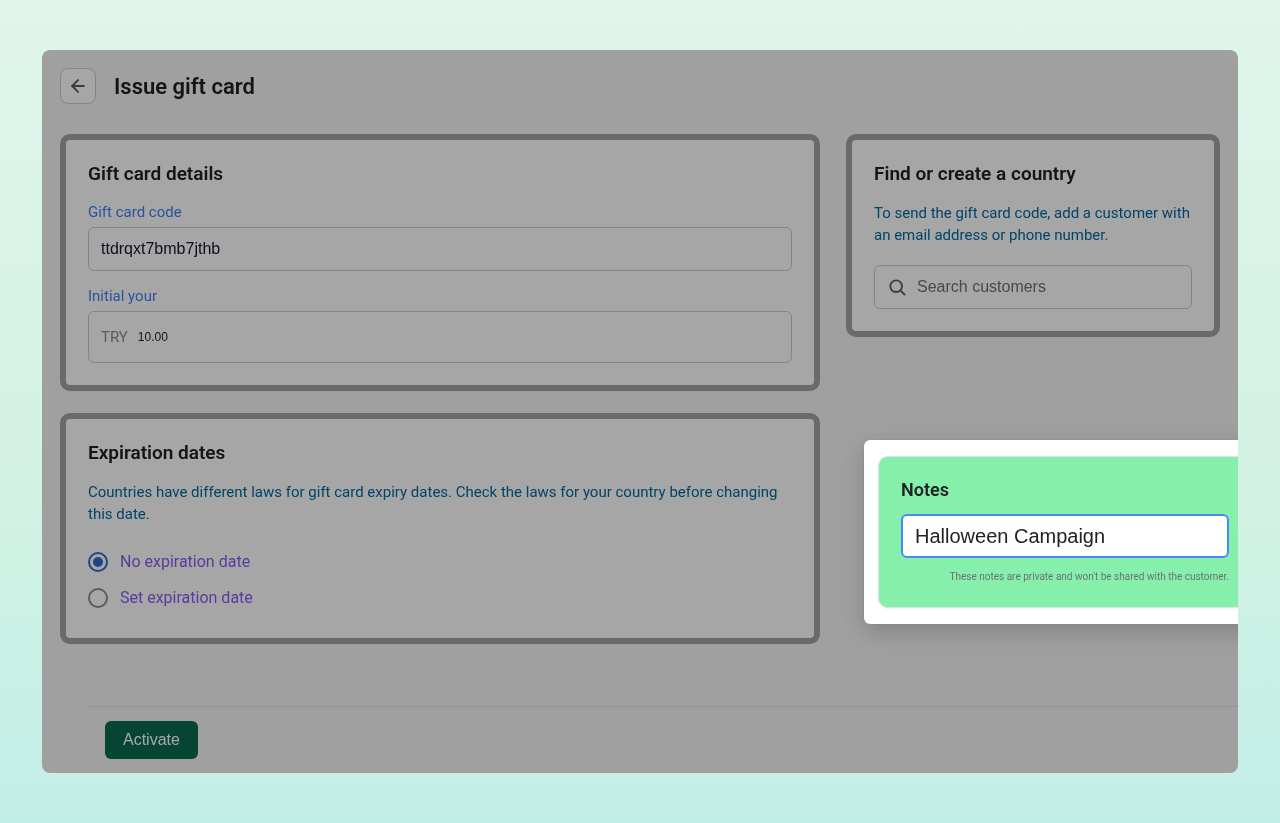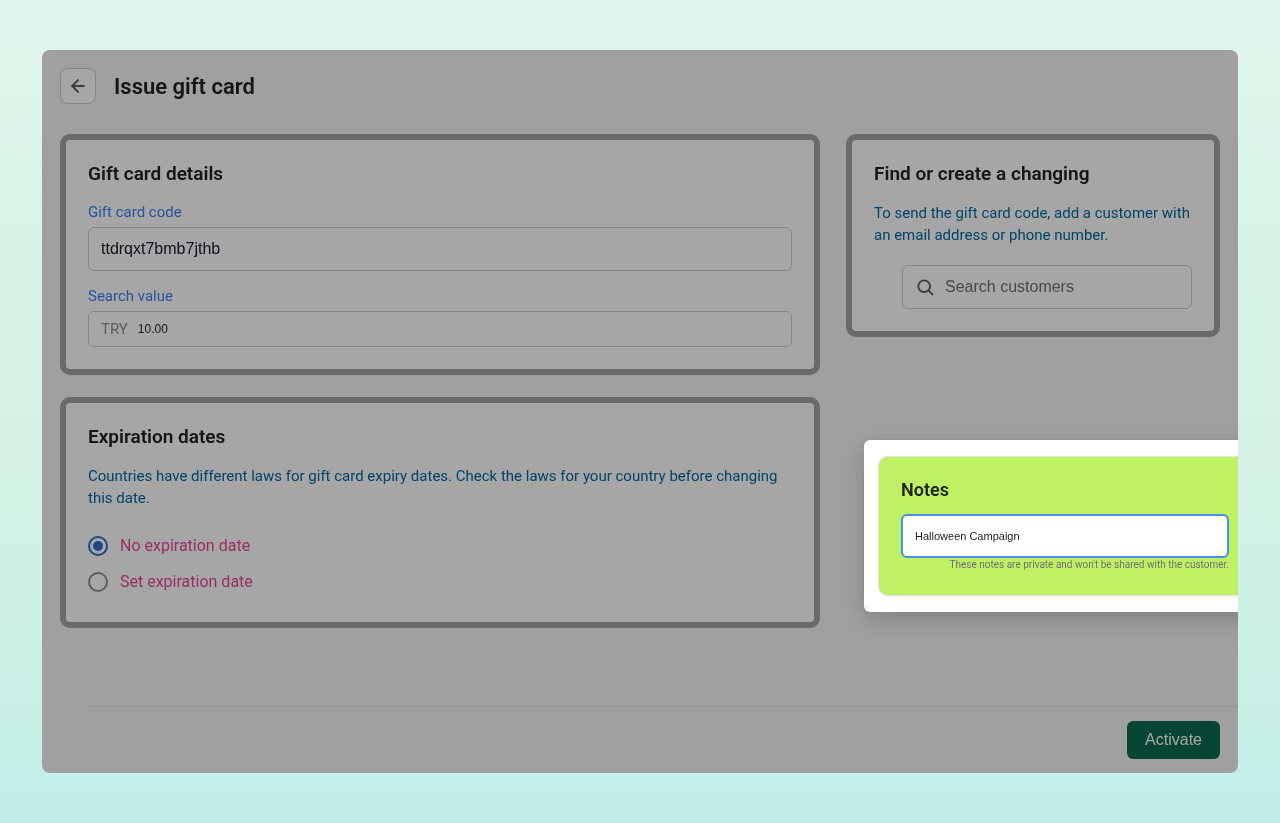--- a/index.html
+++ b/index.html
@@ -84,21 +84,21 @@
     padding: 0 12px;
     font-size: 16px;
     color: #0f172a;
     background: #fff;
     margin-bottom: 16px;
   }
   .input-with-prefix {
     display: flex;
     align-items: center;
     width: 100%;
-    height: 36px;
+    height: 52px;
     border: 1px solid #c9cccf;
     border-radius: 6px;
     background: #fff;
     margin-bottom: 0;
   }
   .input-prefix {
     color: #8a8d91;
     font-size: 15px;
     padding: 0 6px 0 12px;
   }
@@ -134,31 +134,30 @@
   }
   .radio.checked { border-color: #2c6ecb; }
   .radio.checked::after {
     content: "";
     position: absolute;
     left: 3px; top: 3px;
     width: 10px; height: 10px;
     background: #2c6ecb;
     border-radius: 50%;
   }
-  .radio-label { font-size: 16px; color: #ec4899; }
+  .radio-label { font-size: 16px; color: #8b5cf6; }
   .search-wrap {
     display: flex;
     align-items: center;
     gap: 10px;
     height: 44px;
     border: 1px solid #c9cccf;
     border-radius: 6px;
     padding: 0 12px;
     background: #fff;
-    margin-left: 28px;
   }
   .search-wrap input {
     border: none; outline: none;
     flex: 1;
     font-size: 16px;
     background: transparent;
     color: #202223;
   }
   .search-wrap input::placeholder { color: #6d7175; }
 
@@ -168,51 +167,51 @@
     left: 822px;
     top: 390px;
     width: 402px;
     padding: 16px 14px;
     background: #fff;
     border-radius: 6px;
     box-shadow: 0 8px 24px rgba(0,0,0,0.18), 0 0 0 1px rgba(0,0,0,0.03);
     z-index: 10;
   }
   .notes-card {
-    background: #bef264;
+    background: #86efac;
     border: 1px solid #e1e3e5;
     border-radius: 10px;
     padding: 22px;
     box-shadow: 0 1px 3px rgba(0,0,0,0.06);
   }
   .notes-input {
     width: 100%;
     height: 44px;
     border: 2px solid #4a8cf6;
     border-radius: 6px;
     padding: 0 12px;
-    font-size: 11px;
+    font-size: 20px;
     color: #202223;
     outline: none;
-    margin-bottom: 0;
+    margin-bottom: 12px;
   }
   .notes-sub {
     font-size: 10px;
     color: #6d7175;
     line-height: 1.45;
     text-align: right;
   }
 
   .footer-bar {
     position: absolute;
     left: 0; right: 0; bottom: 0;
     border-top: 1px solid #e1e3e5;
     padding: 14px 18px;
     display: flex;
-    justify-content: flex-end;
+    justify-content: flex-start;
     background: transparent;
     margin-left: 45px;
   }
   .activate-btn {
     background: #0a6b4f;
     color: #fff;
     border: none;
     border-radius: 6px;
     padding: 10px 18px;
     font-size: 16px;
@@ -239,21 +238,21 @@
 
   <div class="columns">
     <div class="col-left">
 
       <div class="card">
         <div class="card-title">Gift card details</div>
 
         <div class="field-label">Gift card code</div>
         <input class="text-input" value="ttdrqxt7bmb7jthb" style="">
 
-        <div class="field-label">Search value</div>
+        <div class="field-label">Initial your</div>
         <div class="input-with-prefix">
           <span class="input-prefix">TRY</span>
           <input value="10.00" style="">
         </div>
       </div>
 
       <div class="card">
         <div class="card-title">Expiration dates</div>
         <div class="helper-text">Countries have different laws for gift card expiry dates. Check the laws for your country before changing this date.</div>
 
@@ -264,21 +263,21 @@
         <div class="radio-row">
           <span class="radio"></span>
           <span class="radio-label">Set expiration date</span>
         </div>
       </div>
 
     </div>
 
     <div class="col-right">
       <div class="card">
-        <div class="card-title">Find or create a changing</div>
+        <div class="card-title">Find or create a country</div>
         <div class="helper-text">To send the gift card code, add a customer with an email address or phone number.</div>
         <div class="search-wrap">
           <svg width="20" height="20" viewBox="0 0 24 24" fill="none" stroke="#5c5f62" stroke-width="2.2" stroke-linecap="round" stroke-linejoin="round">
               <circle cx="11" cy="11" r="7"></circle>
               <line x1="21" y1="21" x2="16.65" y2="16.65"></line>
             </svg>
           <input placeholder="Search customers" style="">
         </div>
       </div>
 

